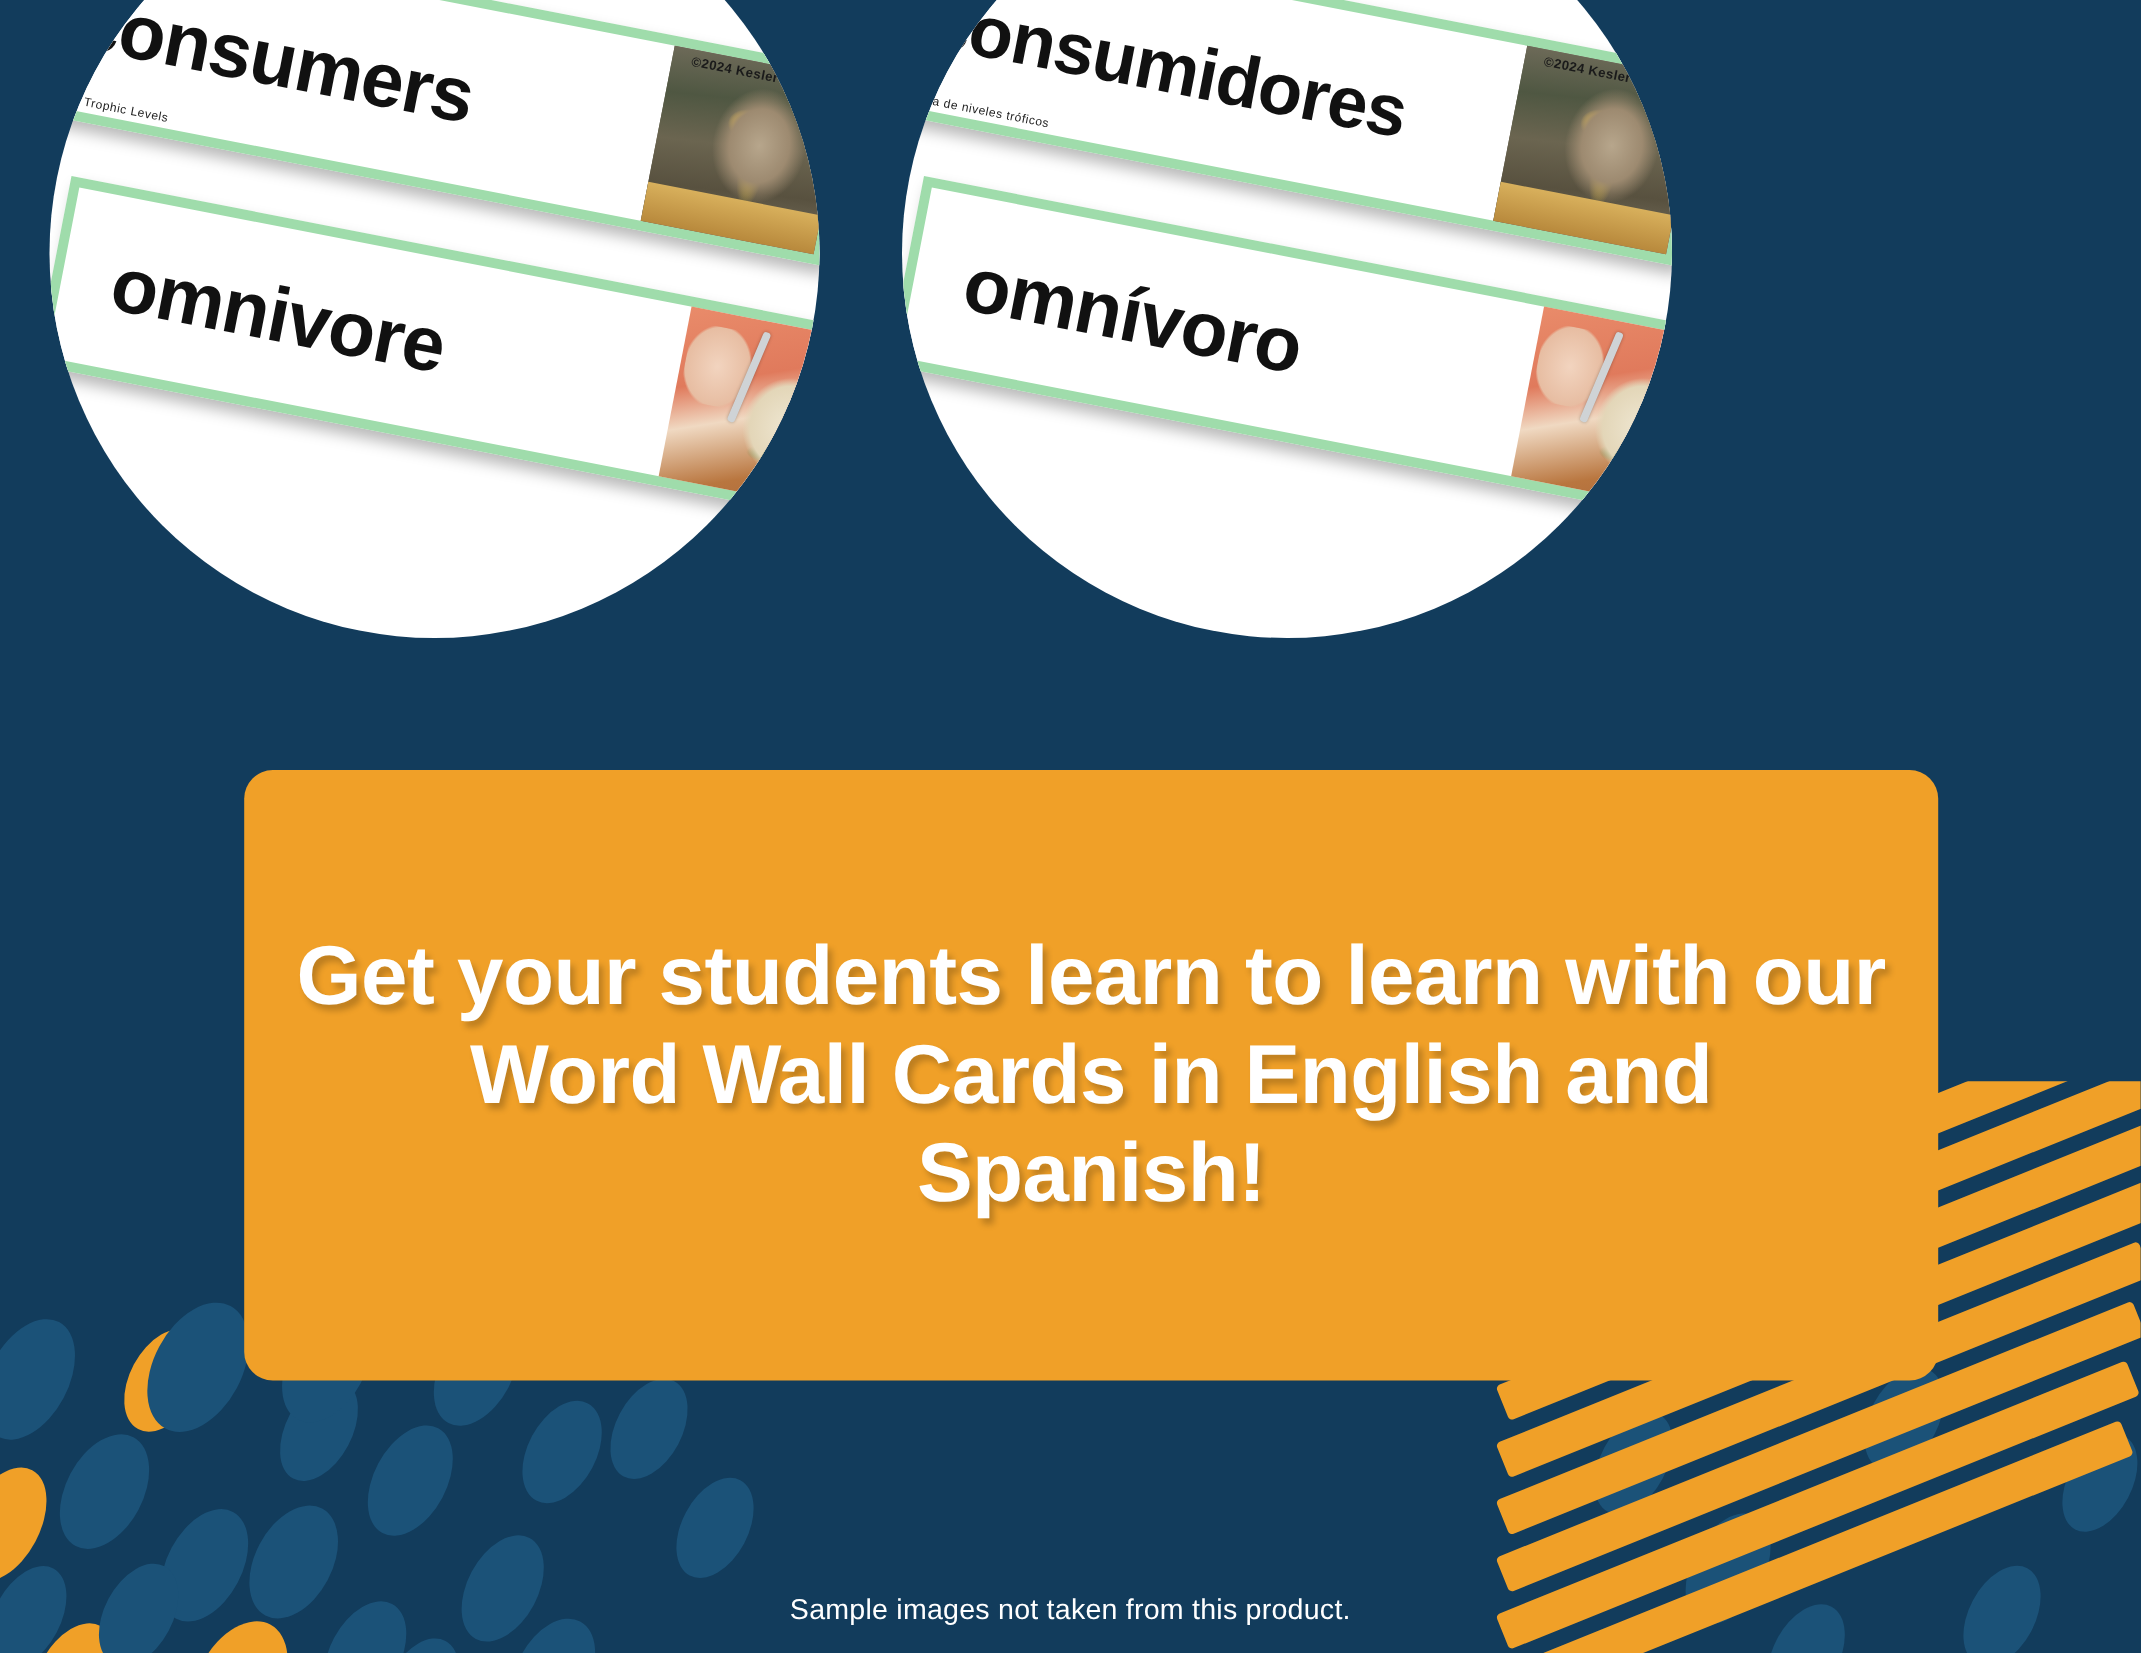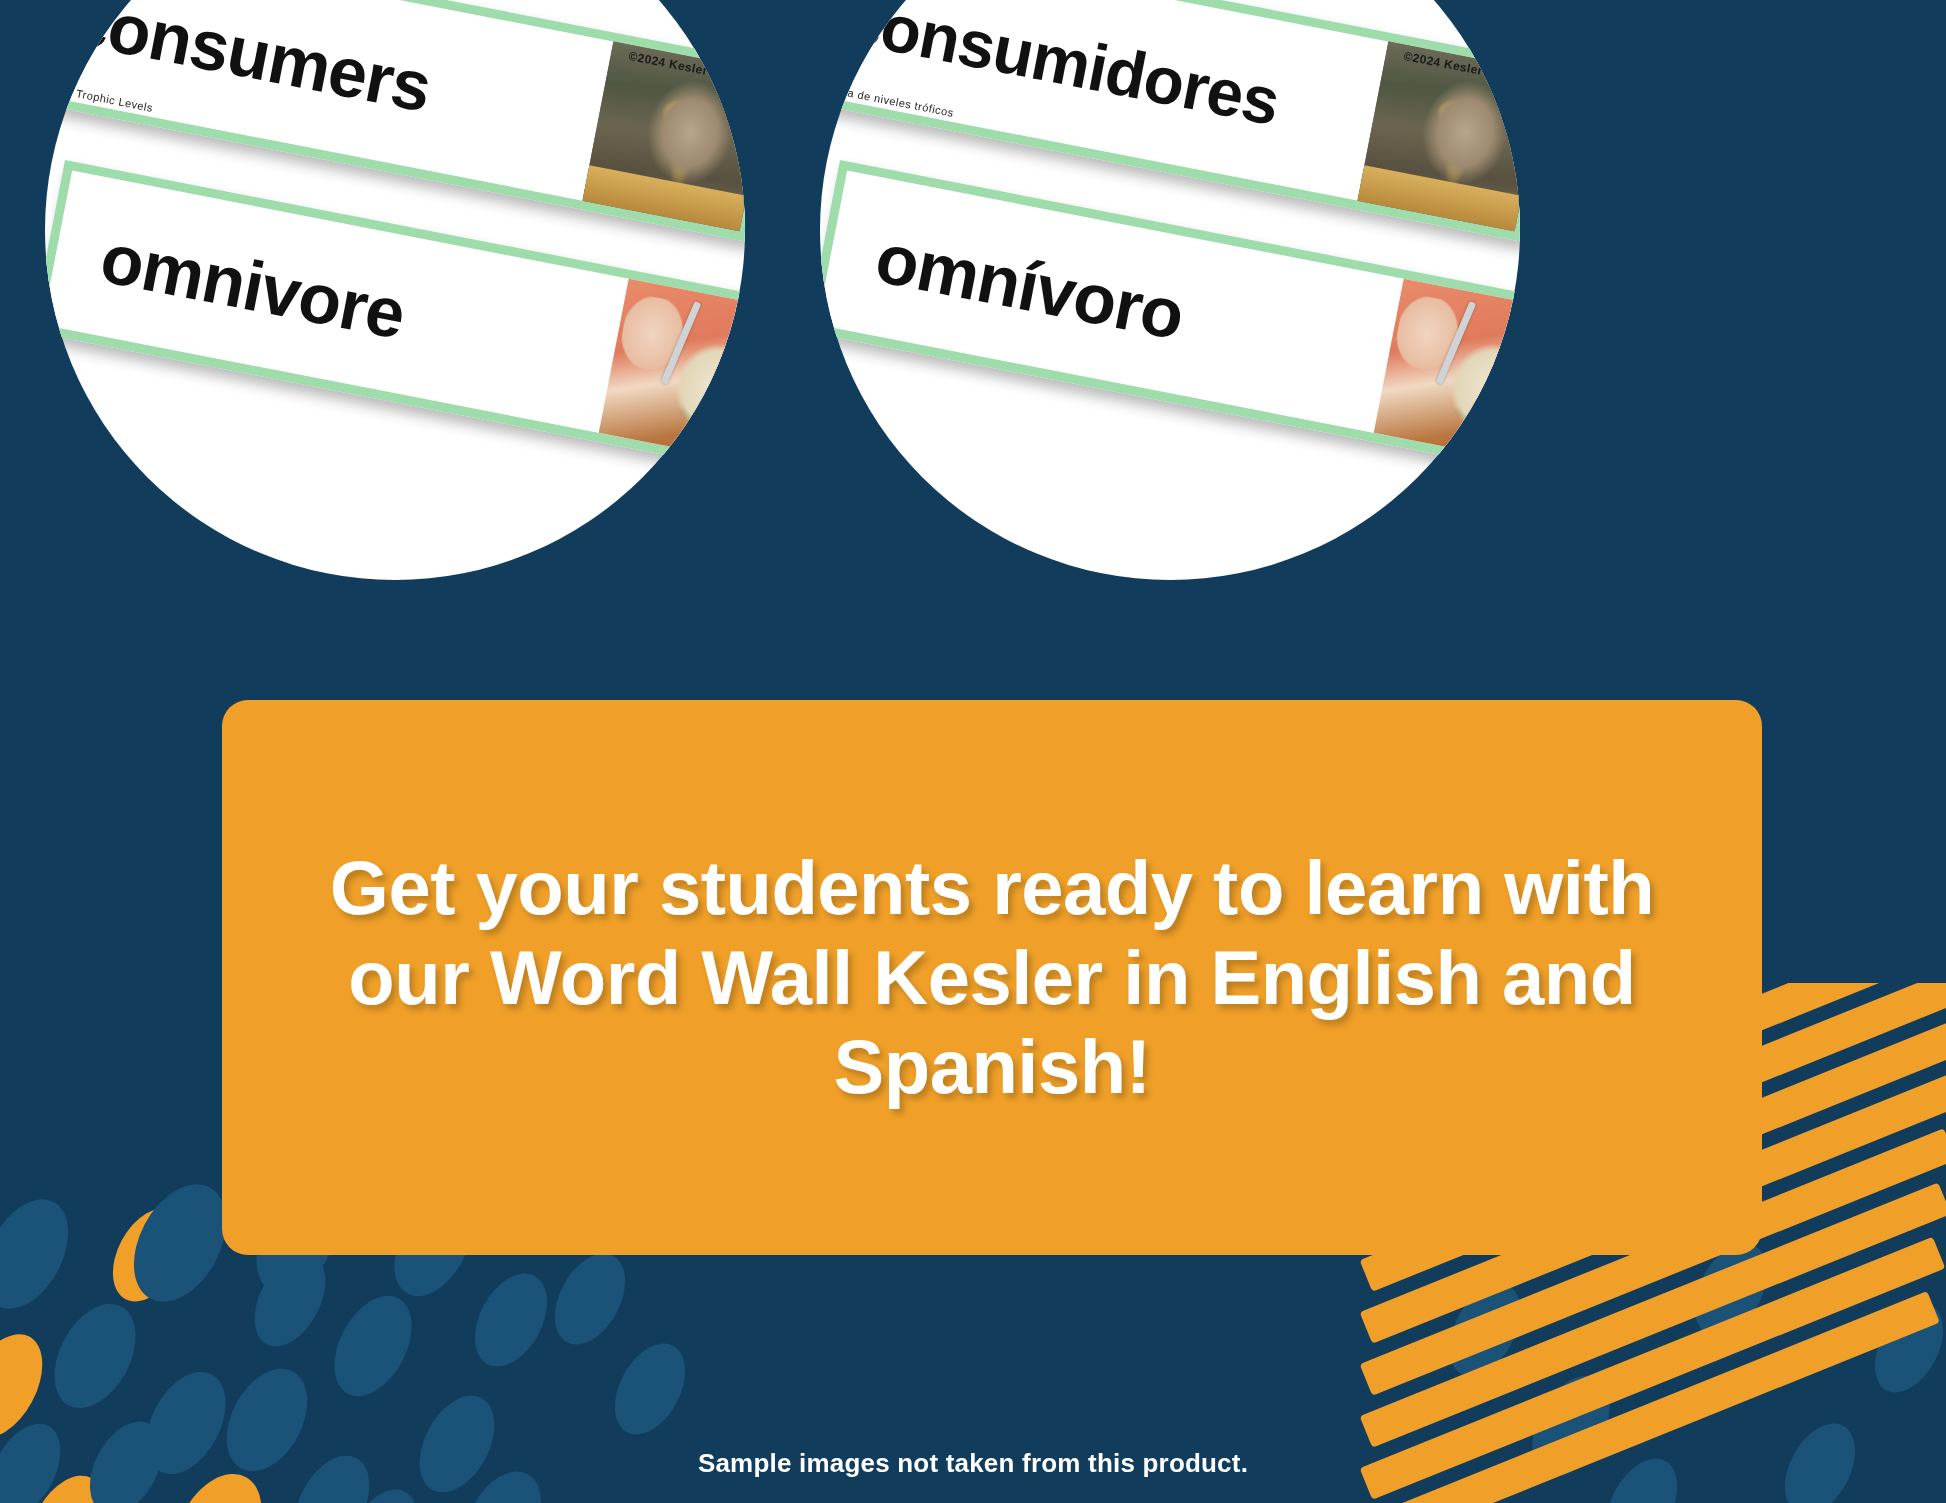--- a/index.html
+++ b/index.html
@@ -100,21 +100,21 @@
     font-size:76px;line-height:1.18;
     letter-spacing:-.5px;
     text-shadow:4px 5px 6px rgba(0,0,0,.22);
     padding:0 40px;
   }
 
   
   .caption{
     position:absolute;left:0;right:0;bottom:24px;
     text-align:center;color:#ffffff;
-    font-size:26px;font-weight:bold;letter-spacing:.2px;
+    font-size:26px;font-weight:normal;letter-spacing:.2px;
   }
 </style>
 </head>
 <body>
 
 <div class="stage">
 
   <div class="dots" id="dots">
       <div class="dot" style="left: -10px; top: 1195px; width: 72px; height: 118px; background: rgb(27, 82, 120); transform: rotate(28deg);"></div>
       <div class="dot" style="left: 118px; top: 1205px; width: 62px; height: 100px; background: rgb(240, 160, 40); transform: rotate(28deg);"></div>
@@ -196,18 +196,18 @@
         <div class="word" style="font-size:70px;">omnívoro</div>
         <div class="pic photo-plate" style="width:175px;position:relative;">
           <div class="hand"></div>
             <div class="fork"></div>
         </div>
       </div>
     </div>
   </div>
 
   <div class="banner" style="left:222px;top:700px;width:1540px;height:555px;">
-    <div class="headline">Get your students ready to learn with our Word Wall Kesler in English and Spanish!</div>
+    <div class="headline">Get your students learn to learn with our Word Wall Cards in English and Spanish!</div>
   </div>
 
   <div class="caption">Sample images not taken from this product.</div>
 
 </div>
 
 </body></html>

